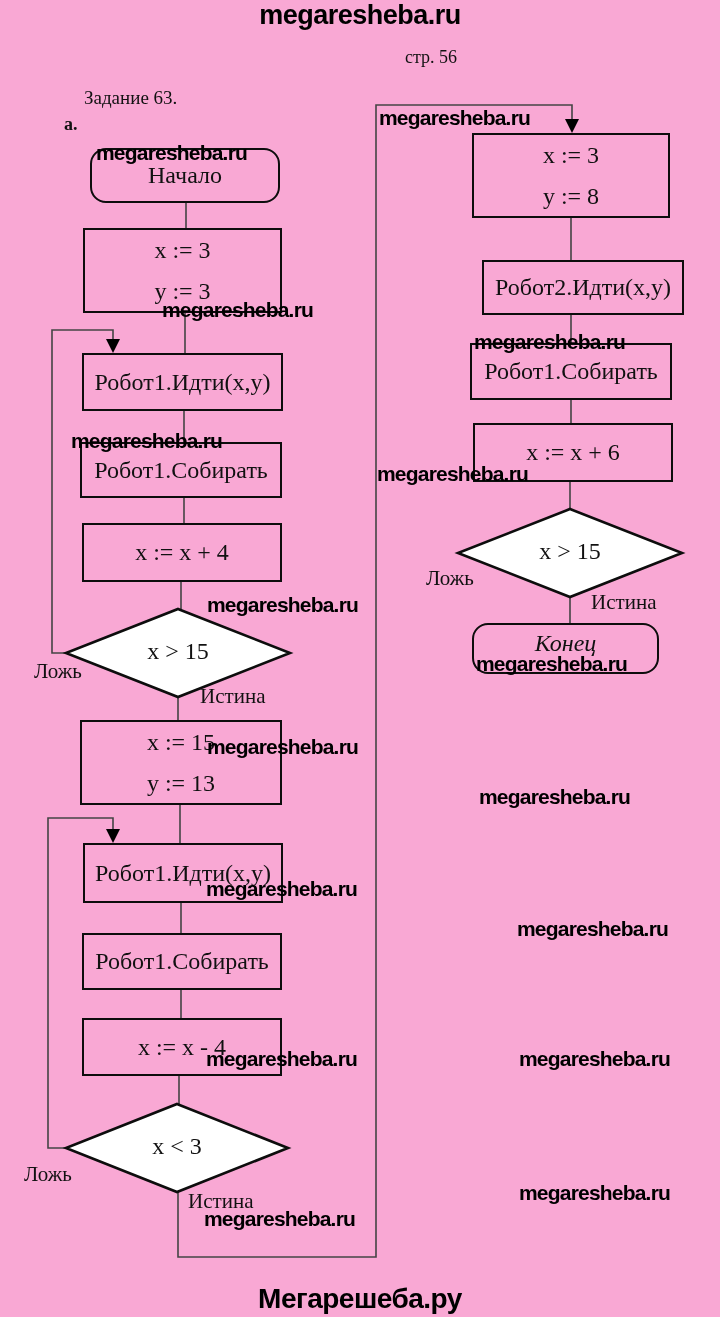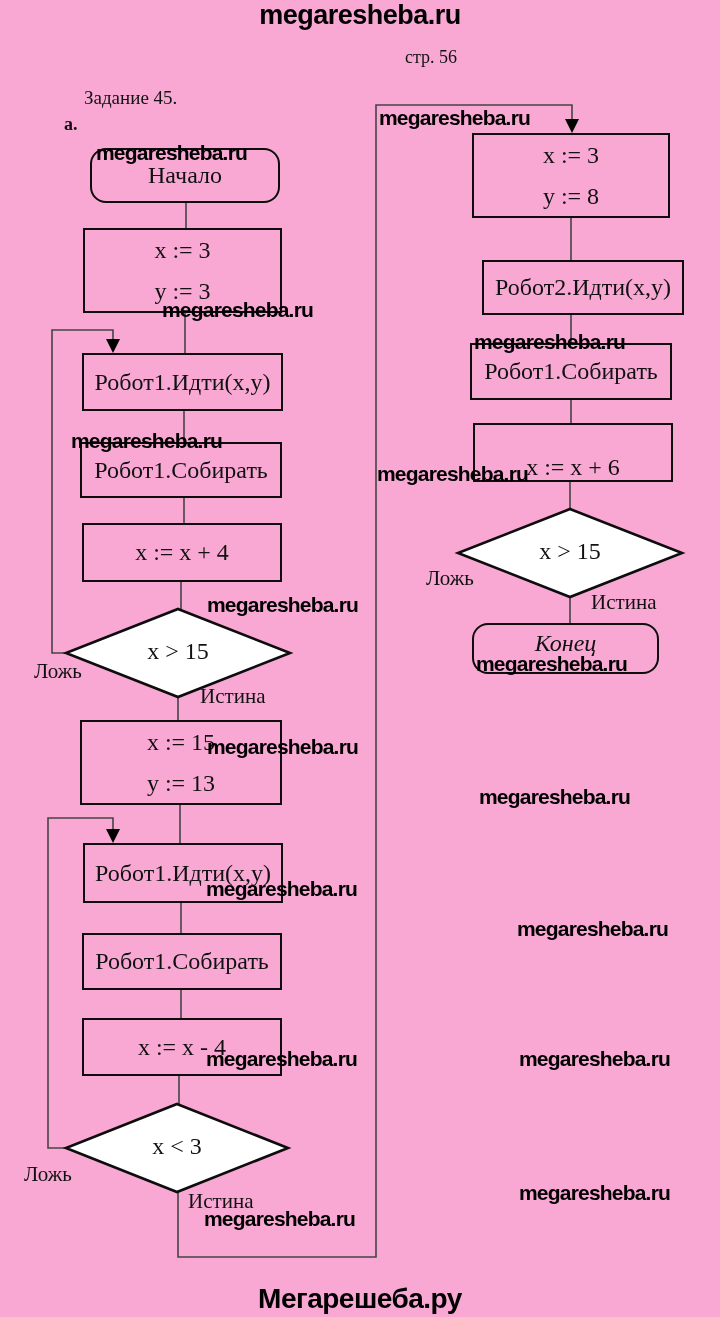--- a/index.html
+++ b/index.html
@@ -44,21 +44,21 @@
     <path d="M178,1192 V1257 H376 V105 H572 V120" fill="none" stroke="#444" stroke-width="1.6"></path>
     <polygon points="565,119 579,119 572,133" fill="#000"></polygon>
 
     <polygon points="178,609 290,653 178,697 66,653" fill="#fff" stroke="#0d0d0d" stroke-width="2.6"></polygon>
     <polygon points="177,1104 288,1148 177,1192 66,1148" fill="#fff" stroke="#0d0d0d" stroke-width="2.6"></polygon>
     <polygon points="570,509 682,553 570,597 458,553" fill="#fff" stroke="#0d0d0d" stroke-width="2.6"></polygon>
   </svg>
 
   <div class="abs site-title">megaresheba.ru</div>
   <div class="abs page-ref">стр. 56</div>
-  <div class="abs task-label">Задание 45.</div>
+  <div class="abs task-label">Задание 63.</div>
   <div class="abs item-label">а.</div>
 
   <div class="node terminator" style="left:90px;top:148px;width:186px;height:51px;">
     <span class="ln">Начало</span>
   </div>
 
   <div class="node" style="left:83px;top:228px;width:195px;height:81px;">
     <span class="ln">x := 3</span>
     <span class="ln">y := 3</span>
   </div>
@@ -106,21 +106,21 @@
   </div>
 
   <div class="node" style="left:470px;top:260px;width:198px;height:51px;margin-left:12px;">
     <span class="ln">Робот2.Идти(x,y)</span>
   </div>
 
   <div class="node" style="left:470px;top:343px;width:198px;height:53px;">
     <span class="ln">Робот1.Собирать</span>
   </div>
 
-  <div class="node" style="left:473px;top:423px;width:196px;height:55px;justify-content:flex-end;">
+  <div class="node" style="left:473px;top:423px;width:196px;height:55px;">
     <span class="ln">x := x + 6</span>
   </div>
 
   <div class="dlabel" style="left:458px;top:509px;width:224px;height:84px;">x &gt; 15</div>
   <div class="branch" style="left:426px;top:566px;">Ложь</div>
   <div class="branch" style="left:591px;top:590px;">Истина</div>
 
   <div class="node terminator" style="left:472px;top:623px;width:187px;height:51px;padding-bottom:10px;box-sizing:border-box;font-style:italic;">
     <span class="ln">Конец</span>
   </div>

